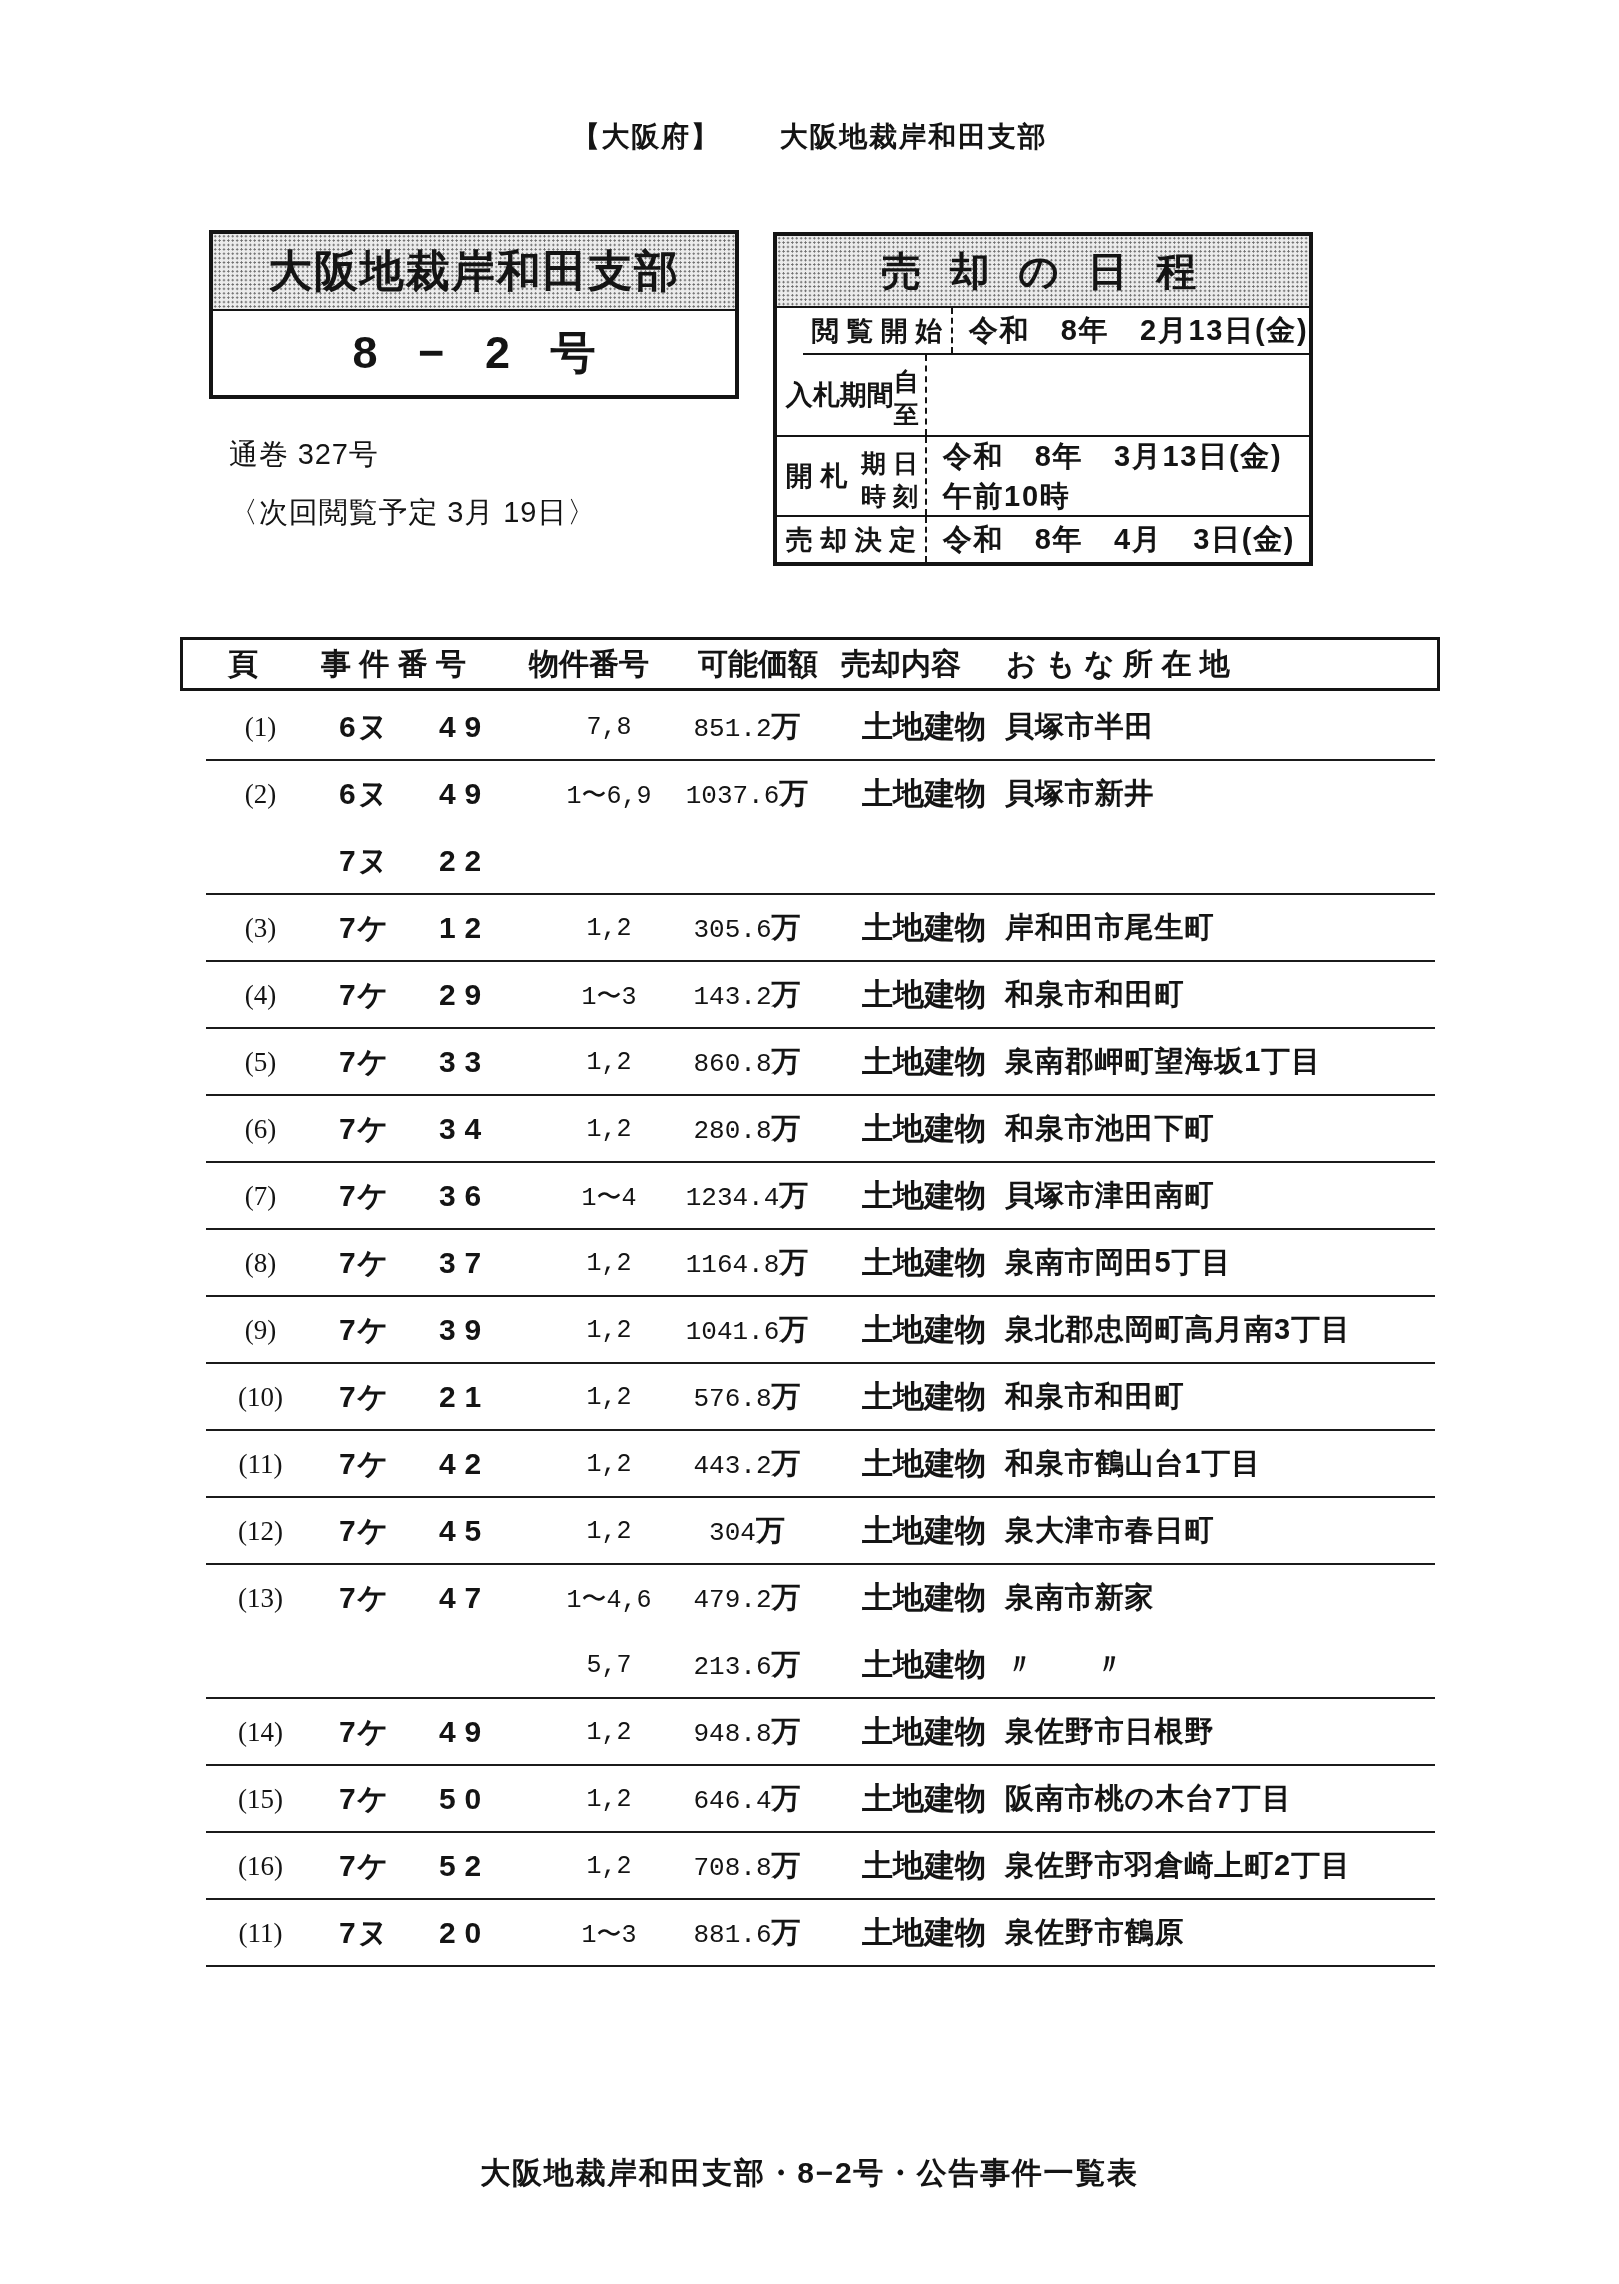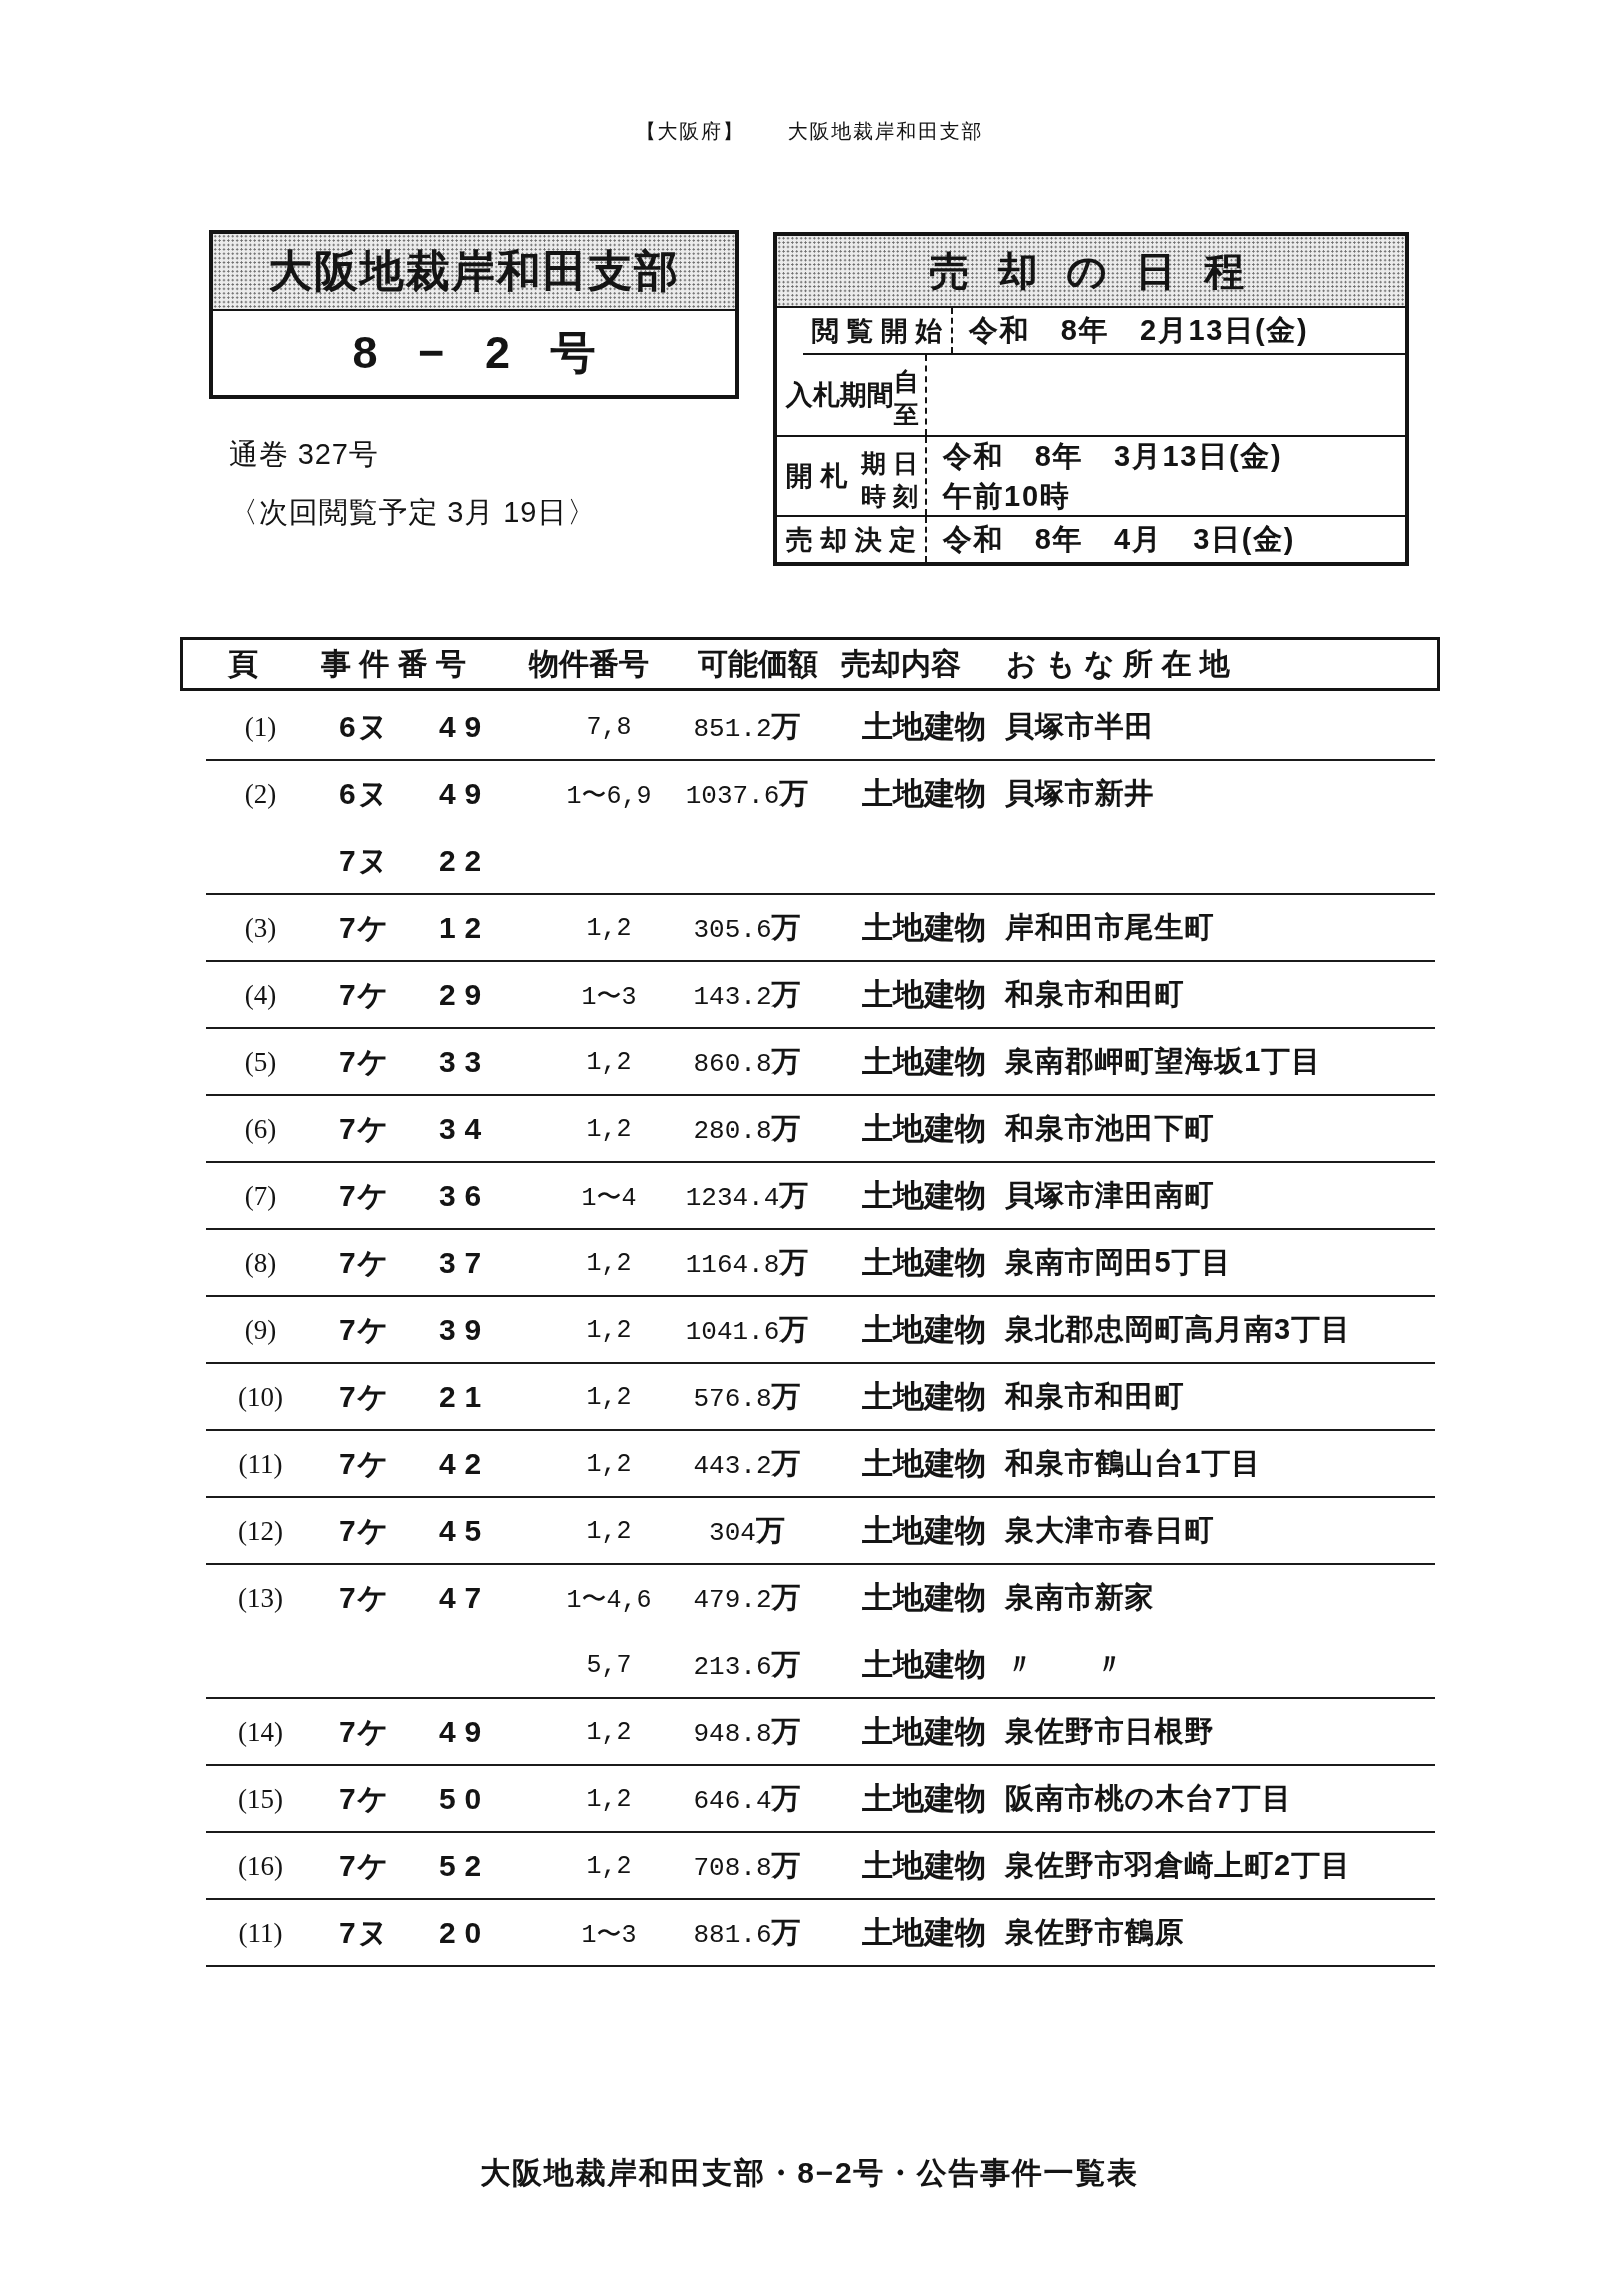--- a/index.html
+++ b/index.html
@@ -9,42 +9,42 @@
     -webkit-font-smoothing:antialiased;
   }
   .halftone{
     background-color:#ececec;
     background-image:radial-gradient(circle,#6e6e6e 1.1px,rgba(0,0,0,0) 1.2px);
     background-size:4.4px 4.4px;
   }
   
   .page-header{
     position:absolute;top:118px;left:0;width:100%;text-align:center;
-    font-size:20px;font-weight:normal;letter-spacing:1.7px;white-space:pre;
+    font-size:28px;font-weight:bold;letter-spacing:1.7px;white-space:pre;
   }
   
   .title-box{
     position:absolute;left:209px;top:230px;width:522px;
     border:4.4px solid #141414;box-sizing:content-box;
   }
   .court-cell{
     height:75px;border-bottom:2.6px solid #141414;
     display:flex;align-items:center;justify-content:center;
     font-size:44px;font-weight:bold;letter-spacing:1.7px;
   }
   .issue-cell{
     height:84px;display:flex;align-items:center;justify-content:center;
     font-size:45px;font-weight:bold;letter-spacing:14px;padding-left:14px;white-space:pre;
   }
   
   .meta-volume{position:absolute;left:229px;top:435px;font-size:29px;letter-spacing:0.9px;white-space:pre;}
   .meta-next{position:absolute;left:229px;top:493px;font-size:29px;letter-spacing:0.9px;white-space:pre;}
   
   .schedule{
-    position:absolute;left:773px;top:232px;width:636px;
+    position:absolute;left:773px;top:232px;width:540px;
     border:4.4px solid #141414;box-sizing:border-box;background:#fff;
   }
   .sched-title{
     height:70px;border-bottom:2.6px solid #141414;
     display:flex;align-items:center;justify-content:center;
     font-size:40px;font-weight:bold;letter-spacing:8.7px;white-space:pre;
   }
   .srow{display:flex;border-bottom:2.6px solid #141414;}
   .srow.last{border-bottom:none;}
   .sr0{height:45px;margin-left:26px;}.sr1{height:80px;gap:9px;}.sr2{height:78px;}.sr3{height:45px;}

